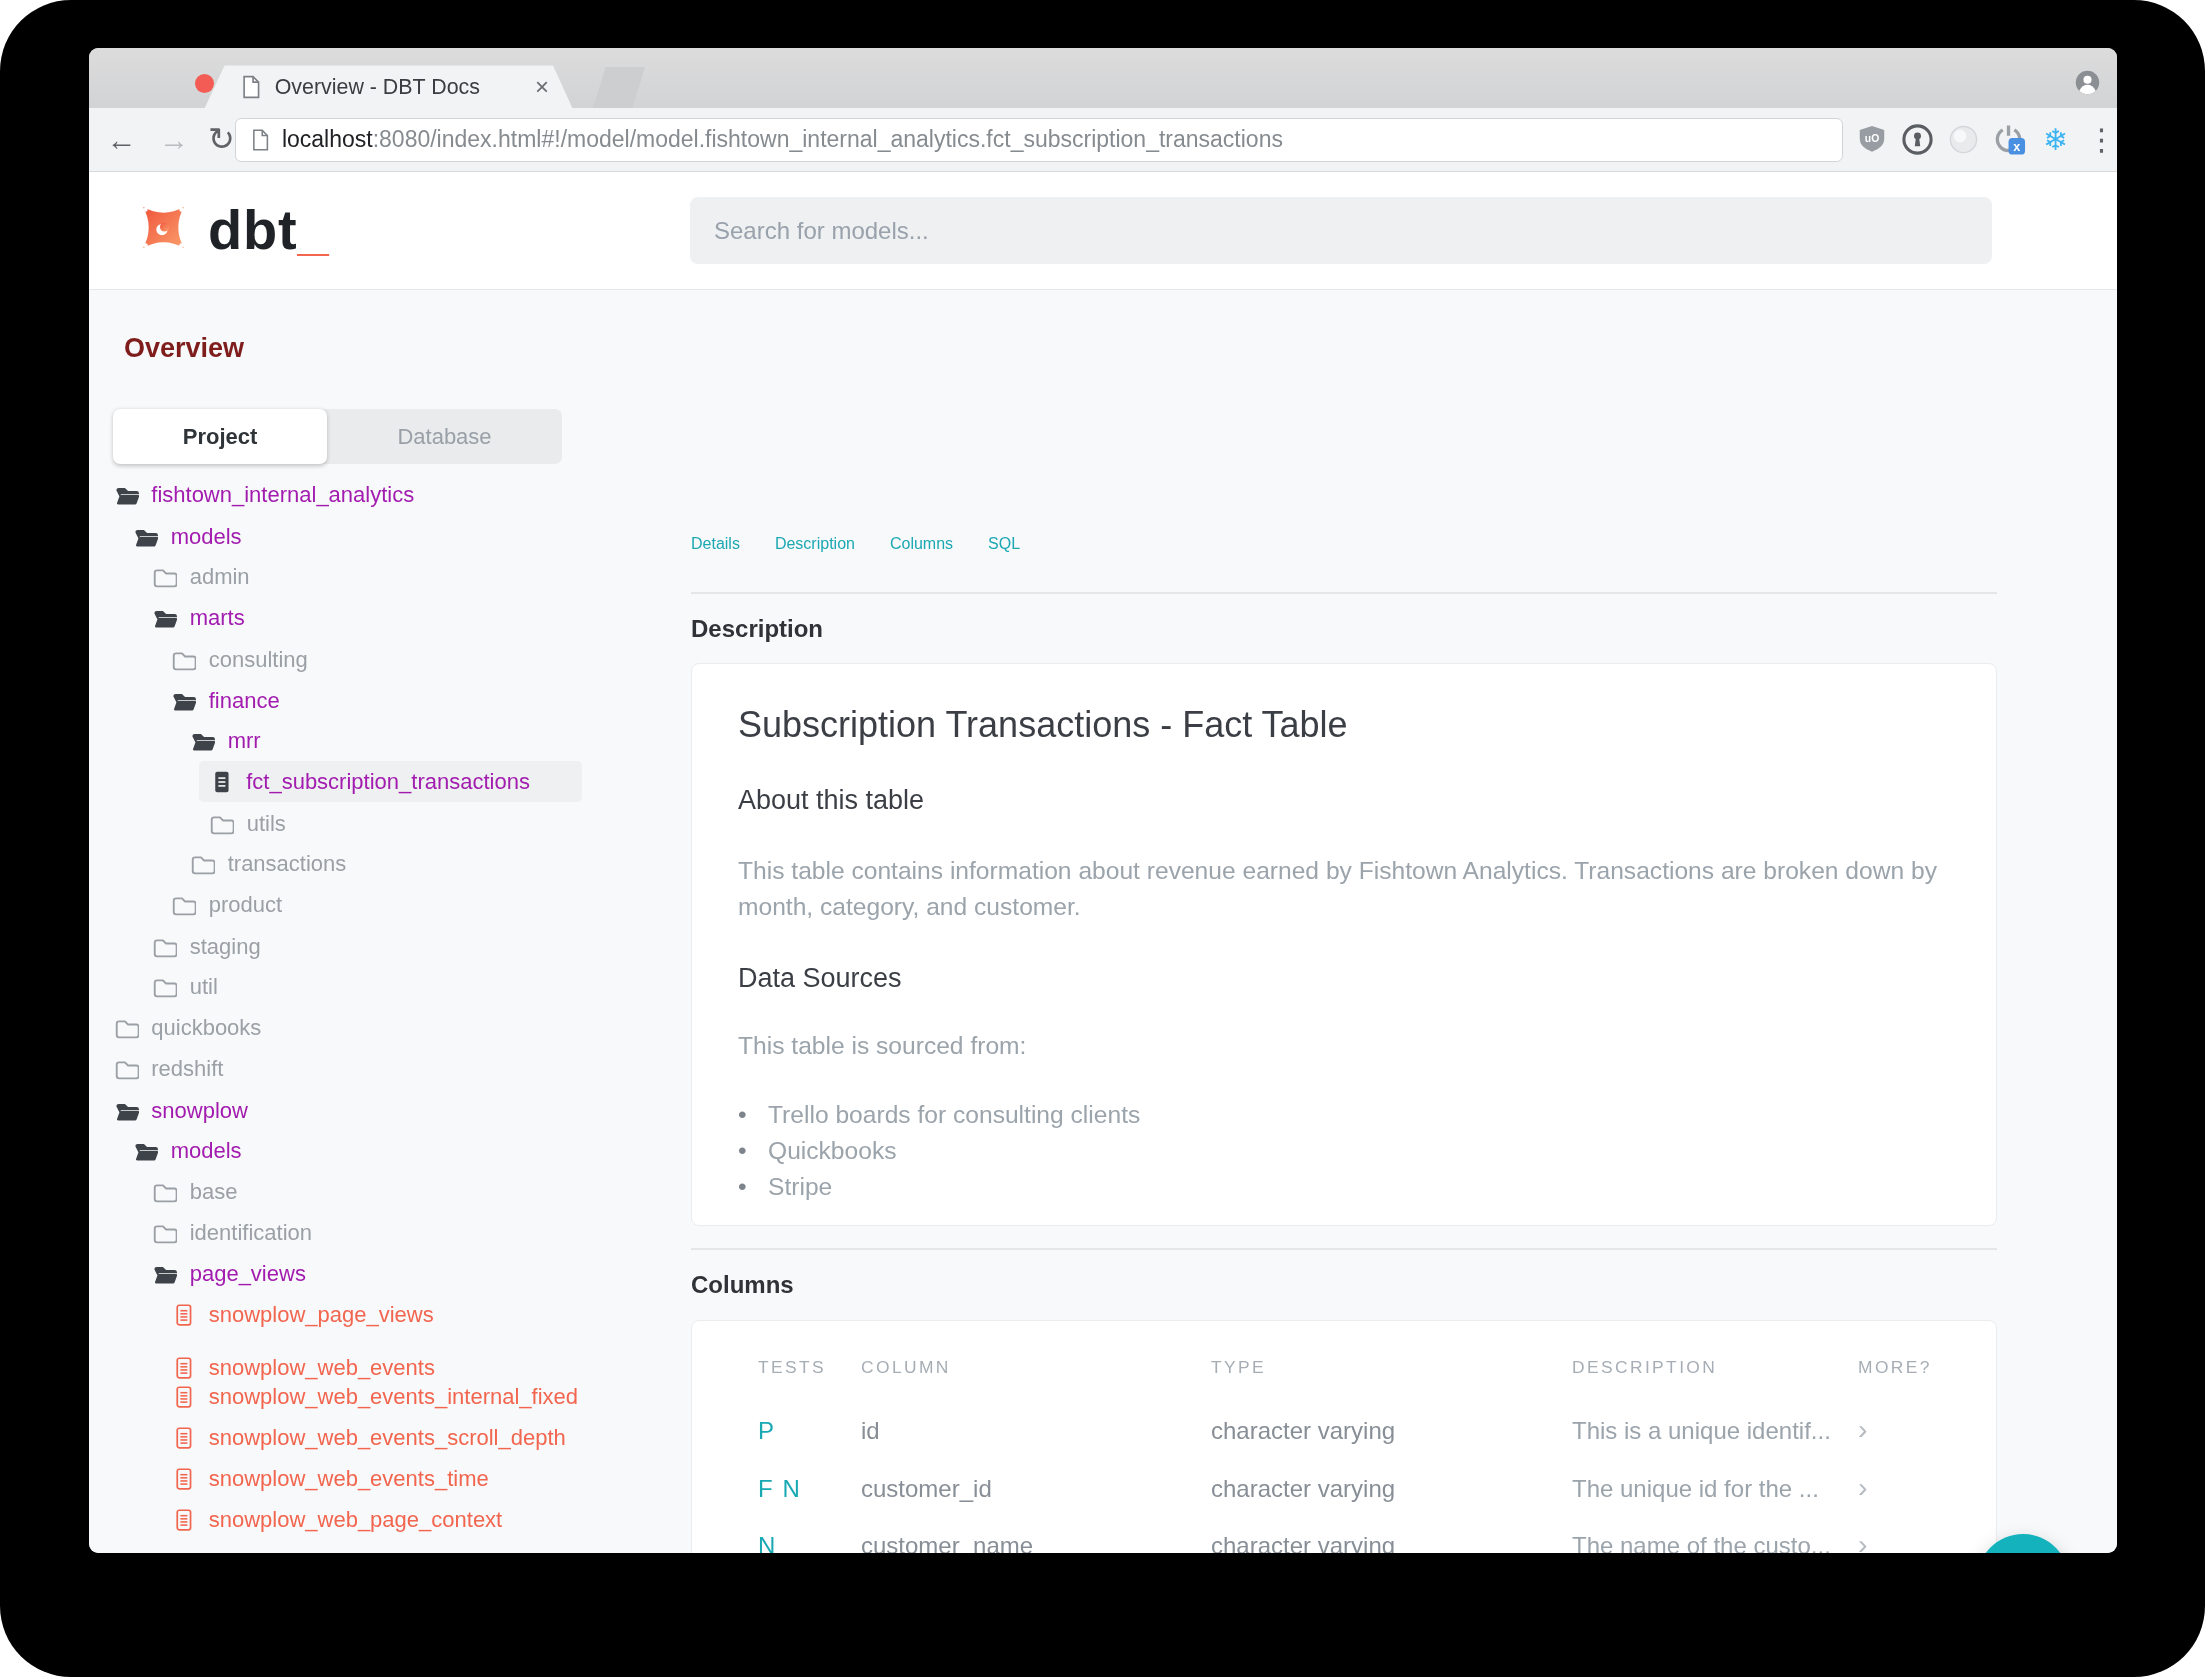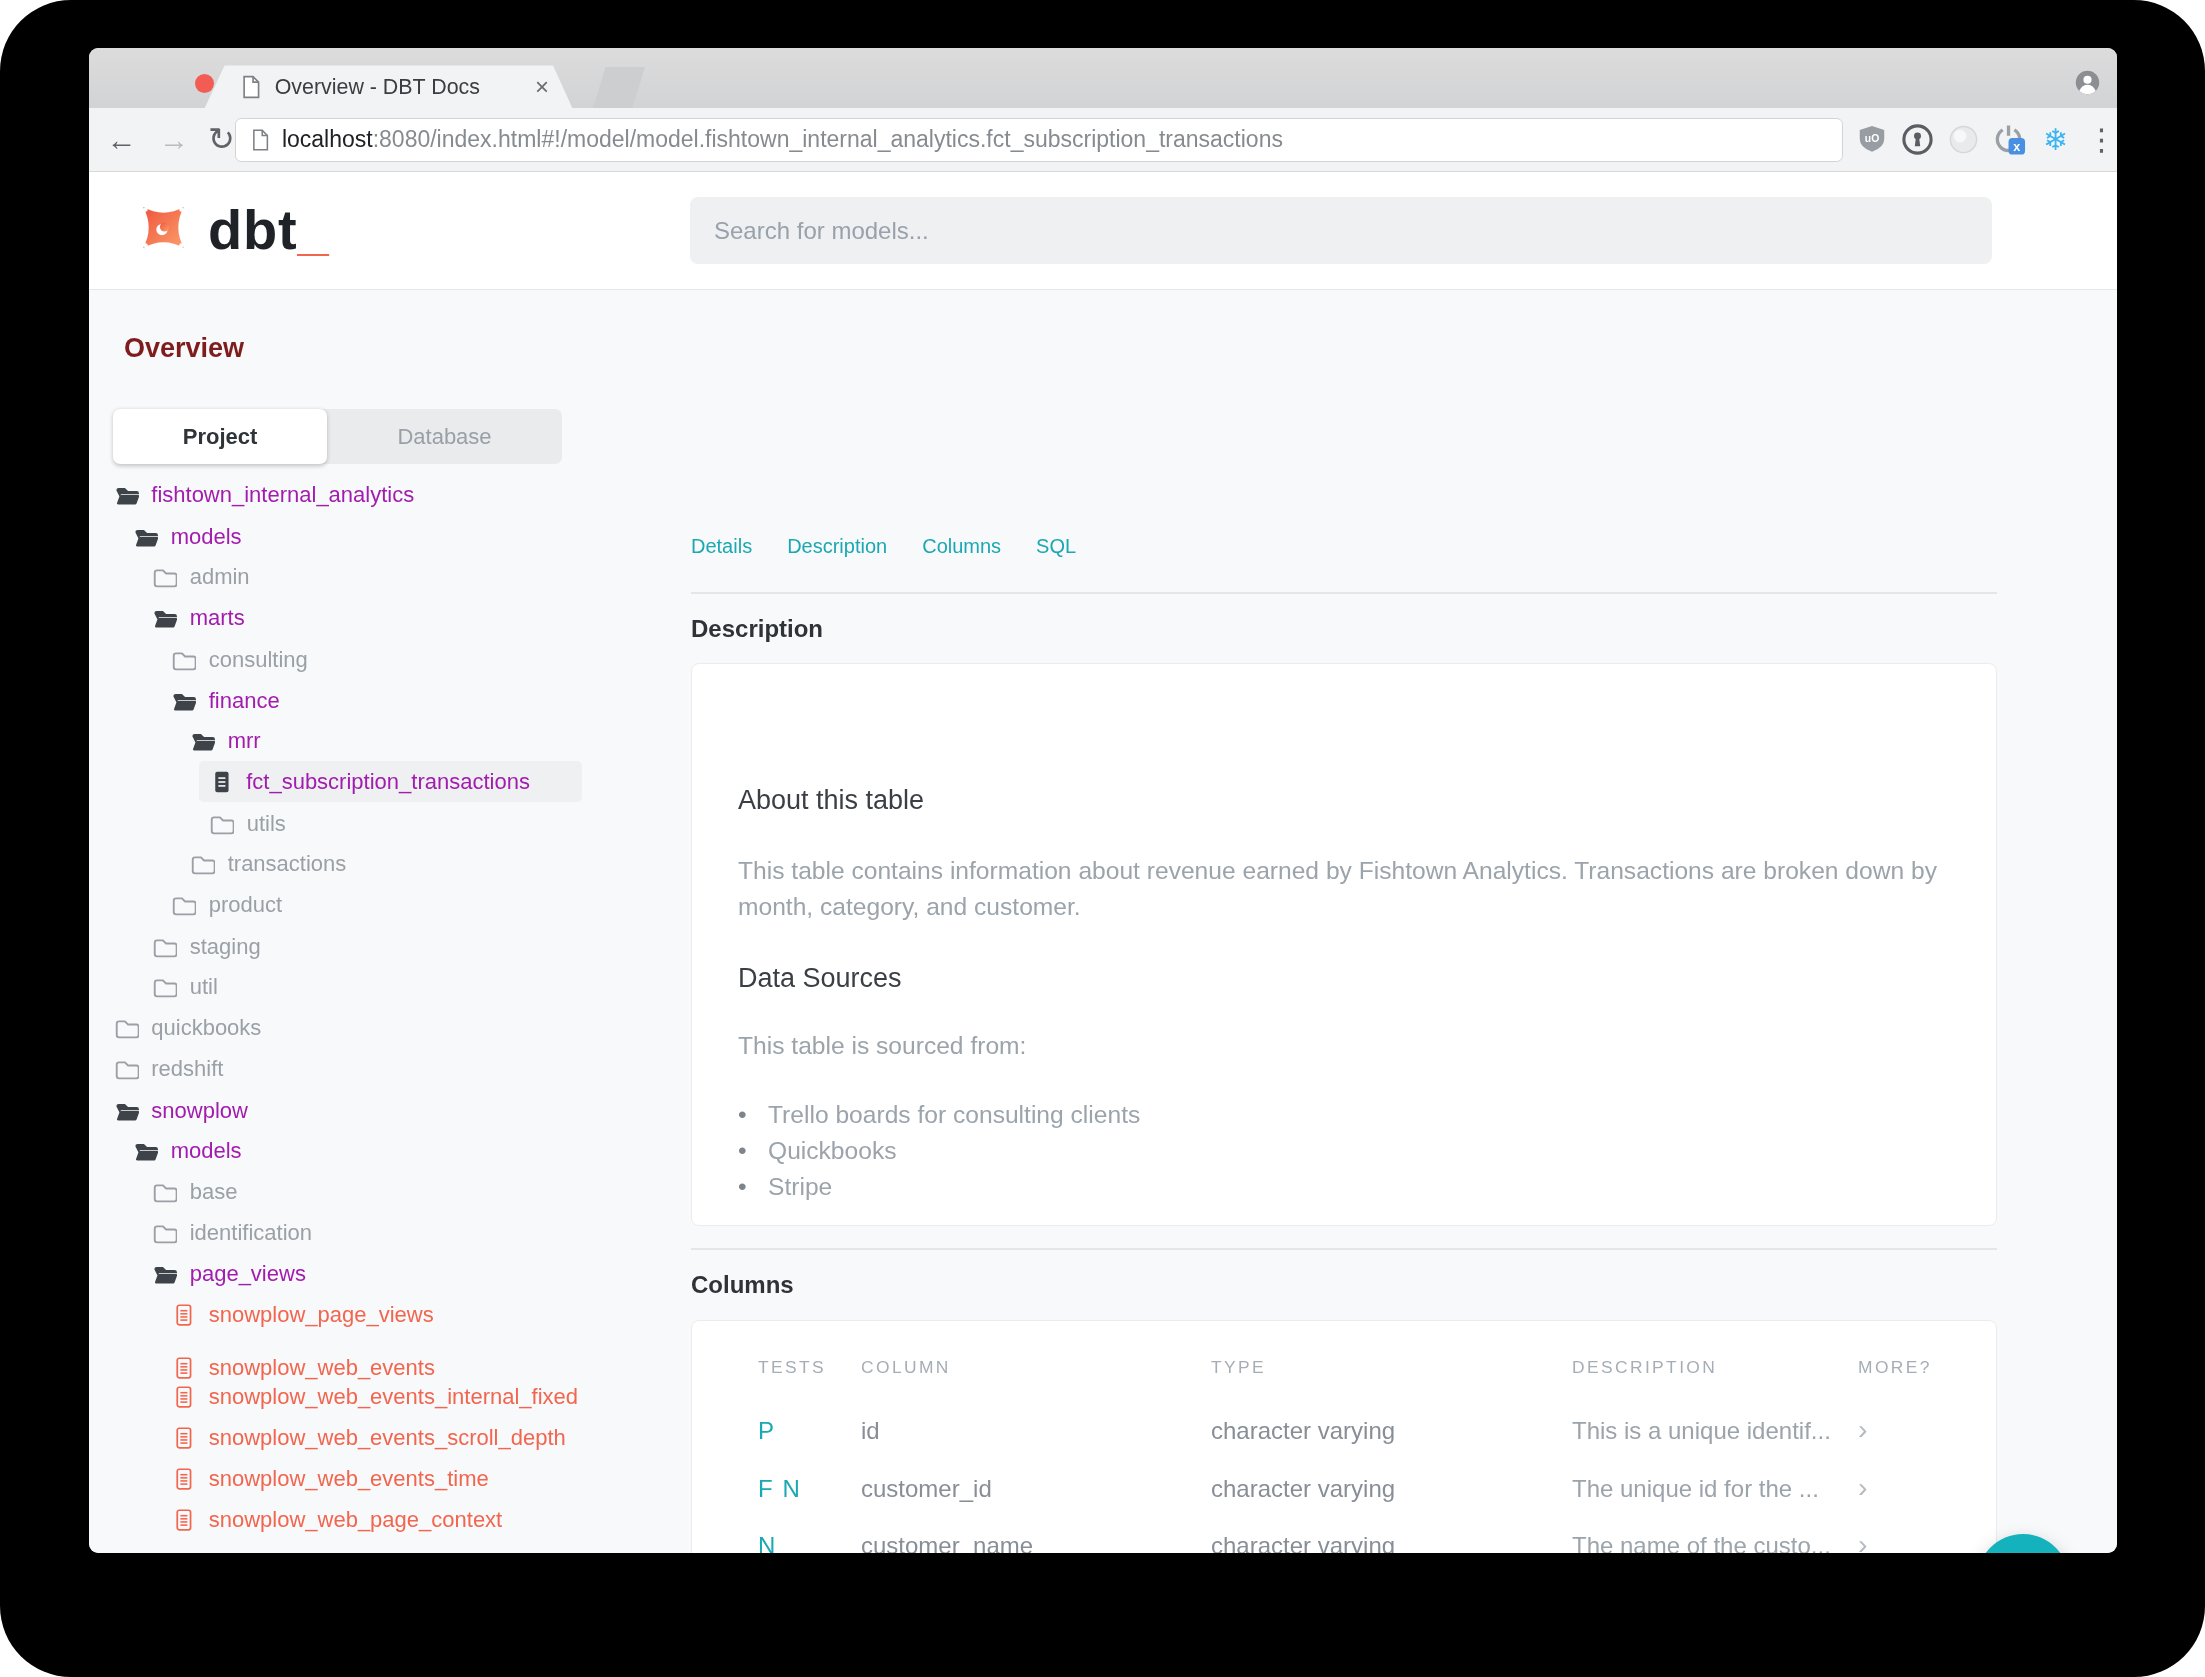--- a/index.html
+++ b/index.html
@@ -50,21 +50,21 @@
   .tree-row{position:absolute;height:41px;display:flex;align-items:center;font-size:22px;white-space:nowrap;}
   .tree-row.selected{background:#eef0f1;border-radius:4.8px;}
   .tree-row .ticon{width:25px;height:22px;margin-right:12.7px;flex:0 0 auto;display:inline-flex;}
   .tree-row.dark .tlabel{color:#a21caf;}
   .tree-row.muted .tlabel{color:#9aa0a6;}
   .tree-row.accent .tlabel{color:#f2654e;}
   
   #main-title{position:absolute;left:602px;top:279px;font-size:43px;color:#33373c;white-space:nowrap;}
   #title-badge{font-size:30px;color:#b6bcc3;margin-left:14.3px;}
   #model-nav{position:absolute;left:602px;top:363px;display:flex;gap:35px;}
-  .navlink{font-size:20px;color:#1ba8b3;text-decoration:none;}
+  .navlink{font-size:16px;color:#1ba8b3;text-decoration:none;}
   .divider{position:absolute;left:602px;width:1306px;height:1.6px;background:#e4e6e8;}
   #divider1{top:420px;}
   #divider2{top:1076px;}
   .section-heading{position:absolute;left:602px;font-size:24px;font-weight:bold;color:#2f3338;}
   #desc-heading{top:443px;}
   #cols-heading{top:1099px;}
   .card{position:absolute;left:602px;width:1306px;background:#fff;border:0.8px solid #ececef;border-radius:8px;box-sizing:border-box;}
   #card-desc{top:491px;height:563px;}
   #card-cols{top:1148px;height:460px;}
   .card .inner{position:relative;width:100%;height:100%;}
@@ -476,20 +476,21 @@
           <a class="navlink" href="#">Details</a>
           <a class="navlink" href="#">Description</a>
           <a class="navlink" href="#">Columns</a>
           <a class="navlink" href="#">SQL</a>
         </div>
       <div class="divider" id="divider1"></div>
       <div class="section-heading" id="desc-heading">Description</div>
 
       <div class="card" id="card-desc">
         <div class="inner">
+          <div id="desc-title">Subscription Transactions - Fact Table</div>
           <div id="about-heading">About this table</div>
           <div id="about-text">This table contains information about revenue earned by Fishtown Analytics. Transactions are broken down by month, category, and customer.</div>
           <div id="sources-heading">Data Sources</div>
           <div id="sources-intro">This table is sourced from:</div>
           <ul id="sources-list">
               <li>
                 <span class="dot">•</span>
                 <span>Trello boards for consulting clients</span>
               </li>
               <li>

